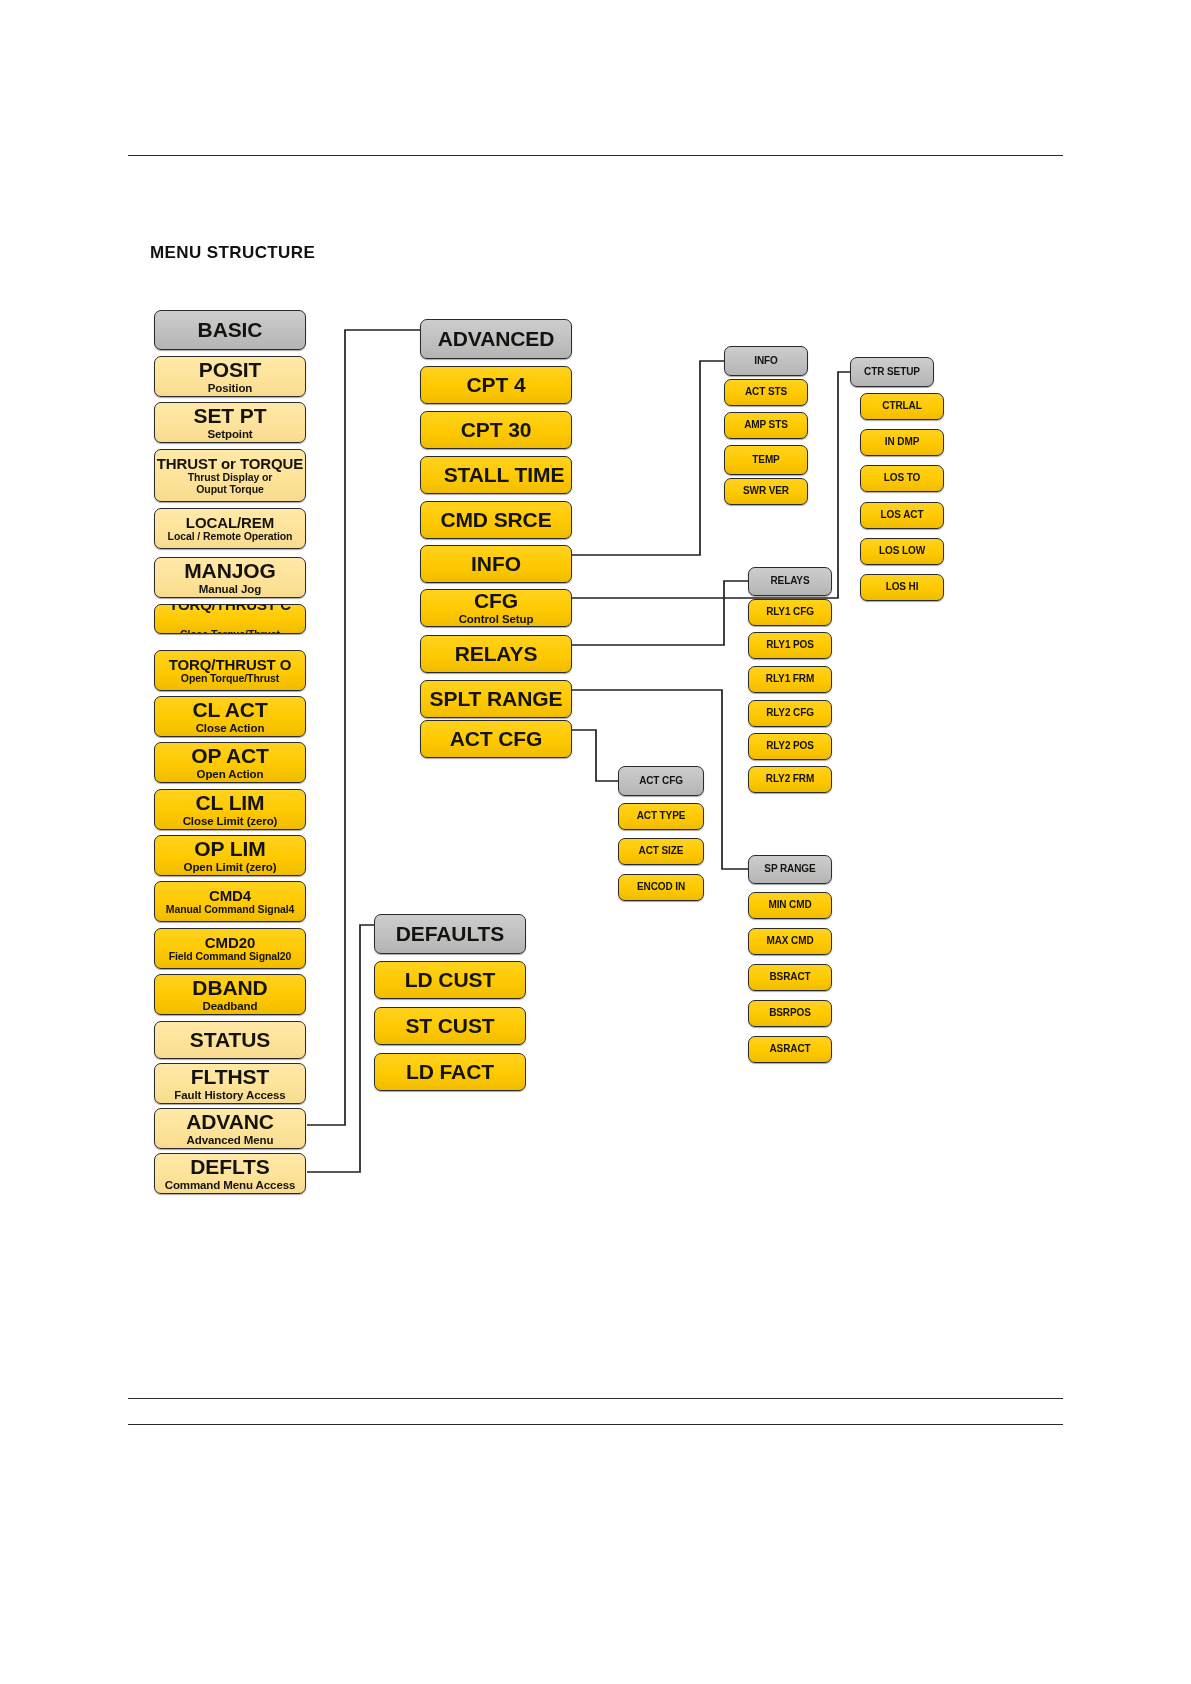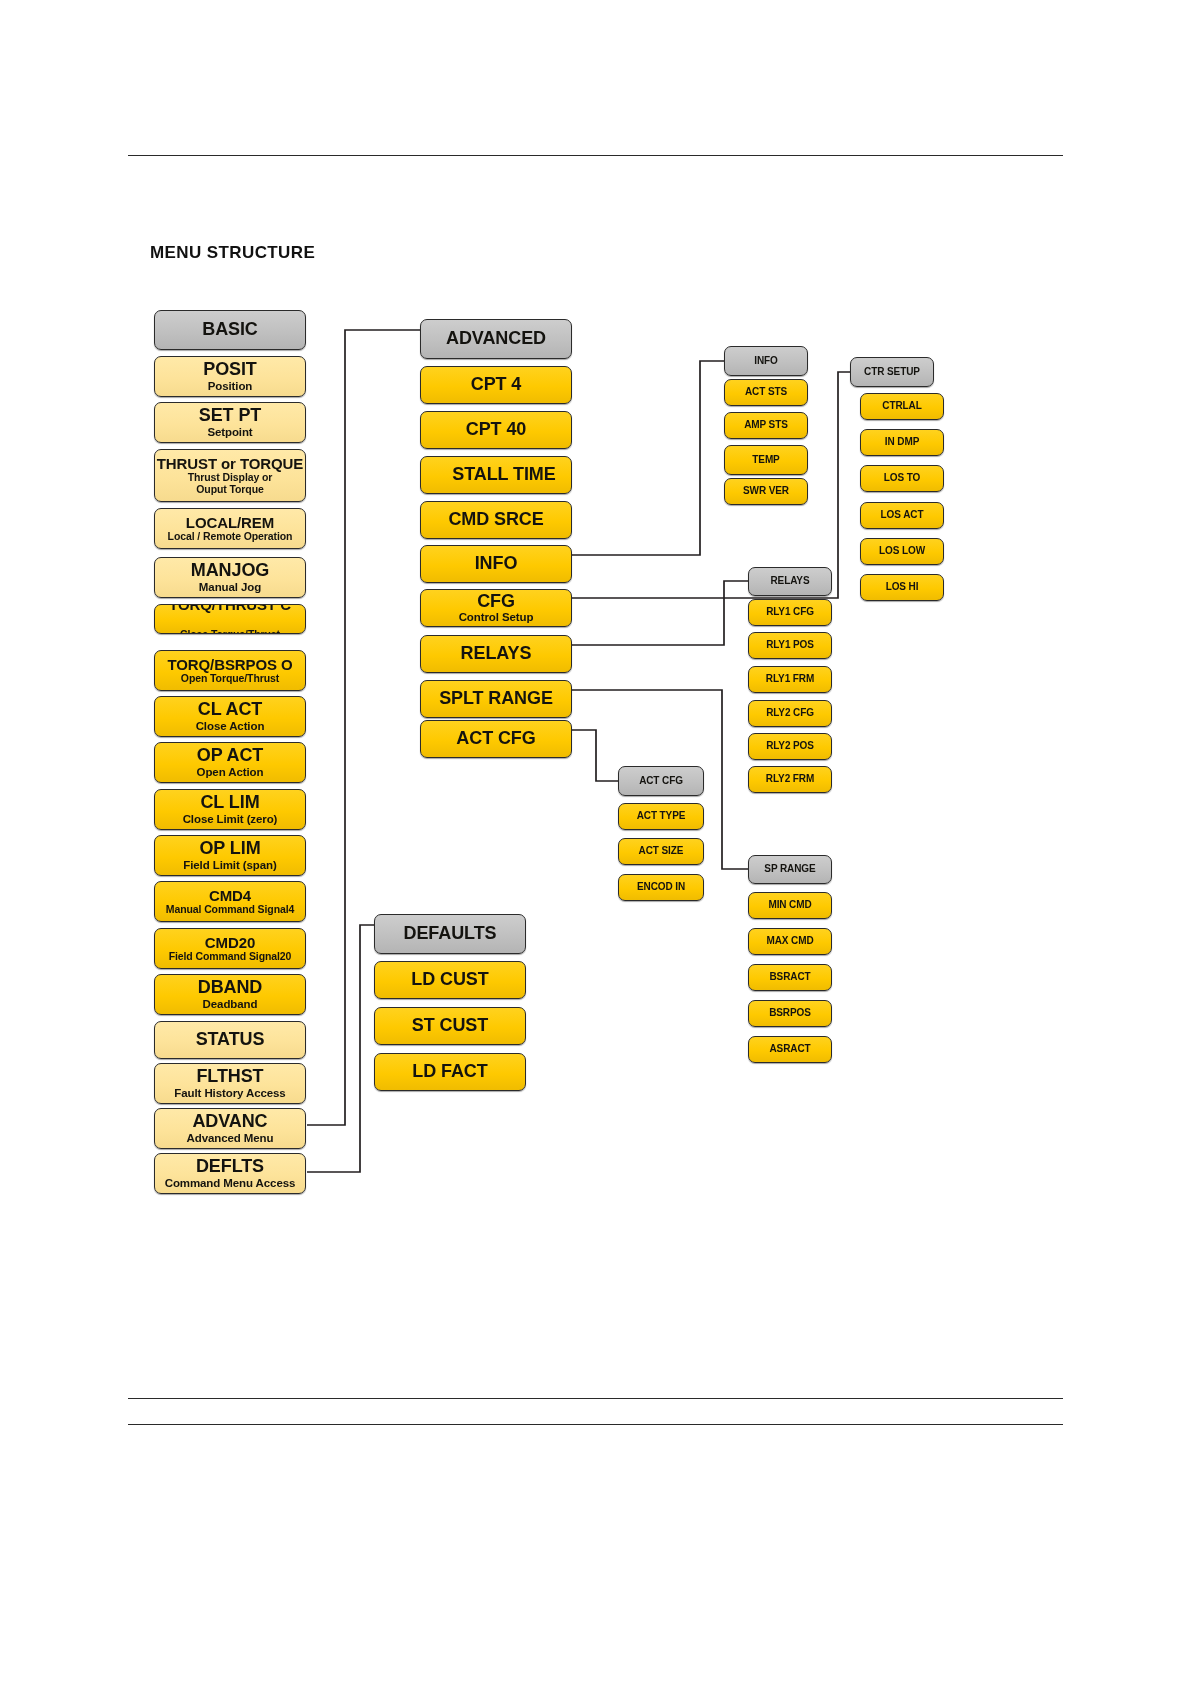--- a/index.html
+++ b/index.html
@@ -88,21 +88,21 @@
   .pale {          
     background: linear-gradient(180deg,#ffe9a8 0%,#fde39a 55%,#f7db8e 100%);
   }
 
   
   .col-main  { width: 152px; }           
   .col-adv   { width: 152px; margin-top: 9px; }           
   .col-sub   { width: 84px;  }           
   .col-act   { width: 86px;  }           
 
-  .big   .ttl { font-size: 18px; }
+  .big   .ttl { font-size: 21px; }
   .big   .sub { font-size: 11.5px; }
   .mid   .ttl { font-size: 15px; }
   .mid   .sub { font-size: 10.5px; }
   .small .ttl { font-size: 10px; }
 </style>
 </head>
 <body>
 
 <div id="page">
 
@@ -161,42 +161,42 @@
       <div class="ttl">MANJOG</div>
       <div class="sub">Manual Jog</div>
     </div>
 
     <div class="node gold col-main mid" style="left:154px; top:604px; height:30px;gap:16px;">
       <div class="ttl">TORQ/THRUST C</div>
       <div class="sub">Close Torque/Thrust</div>
     </div>
 
     <div class="node gold col-main mid" style="left:154px; top:650px; height:41px;">
-      <div class="ttl">TORQ/BSRPOS O</div>
+      <div class="ttl">TORQ/THRUST O</div>
       <div class="sub">Open Torque/Thrust</div>
     </div>
 
     <div class="node gold col-main big" style="left:154px; top:696px; height:41px;">
       <div class="ttl">CL ACT</div>
       <div class="sub">Close Action</div>
     </div>
 
     <div class="node gold col-main big" style="left:154px; top:742px; height:41px;">
       <div class="ttl">OP ACT</div>
       <div class="sub">Open Action</div>
     </div>
 
     <div class="node gold col-main big" style="left:154px; top:789px; height:41px;">
       <div class="ttl">CL LIM</div>
       <div class="sub">Close Limit (zero)</div>
     </div>
 
     <div class="node gold col-main big" style="left:154px; top:835px; height:41px;">
       <div class="ttl">OP LIM</div>
-      <div class="sub">Field Limit (span)</div>
+      <div class="sub">Open Limit (zero)</div>
     </div>
 
     <div class="node gold col-main mid" style="left:154px; top:881px; height:41px;">
       <div class="ttl">CMD4</div>
       <div class="sub">Manual Command Signal4</div>
     </div>
 
     <div class="node gold col-main mid" style="left:154px; top:928px; height:41px;">
       <div class="ttl">CMD20</div>
       <div class="sub">Field Command Signal20</div>
@@ -230,21 +230,21 @@
   <div>
     <div class="node hdr col-adv big" style="left:420px; top:310px; height:40px;">
       <div class="ttl">ADVANCED</div>
     </div>
 
     <div class="node gold col-adv big" style="left:420px; top:357px; height:38px;">
       <div class="ttl">CPT 4</div>
     </div>
 
     <div class="node gold col-adv big" style="left:420px; top:402px; height:38px;">
-      <div class="ttl">CPT 40</div>
+      <div class="ttl">CPT 30</div>
     </div>
 
     <div class="node gold col-adv big" style="left:420px; top:447px; height:38px;padding-left:16px;">
       <div class="ttl">STALL TIME</div>
     </div>
 
     <div class="node gold col-adv big" style="left:420px; top:492px; height:38px;">
       <div class="ttl">CMD SRCE</div>
     </div>
 

